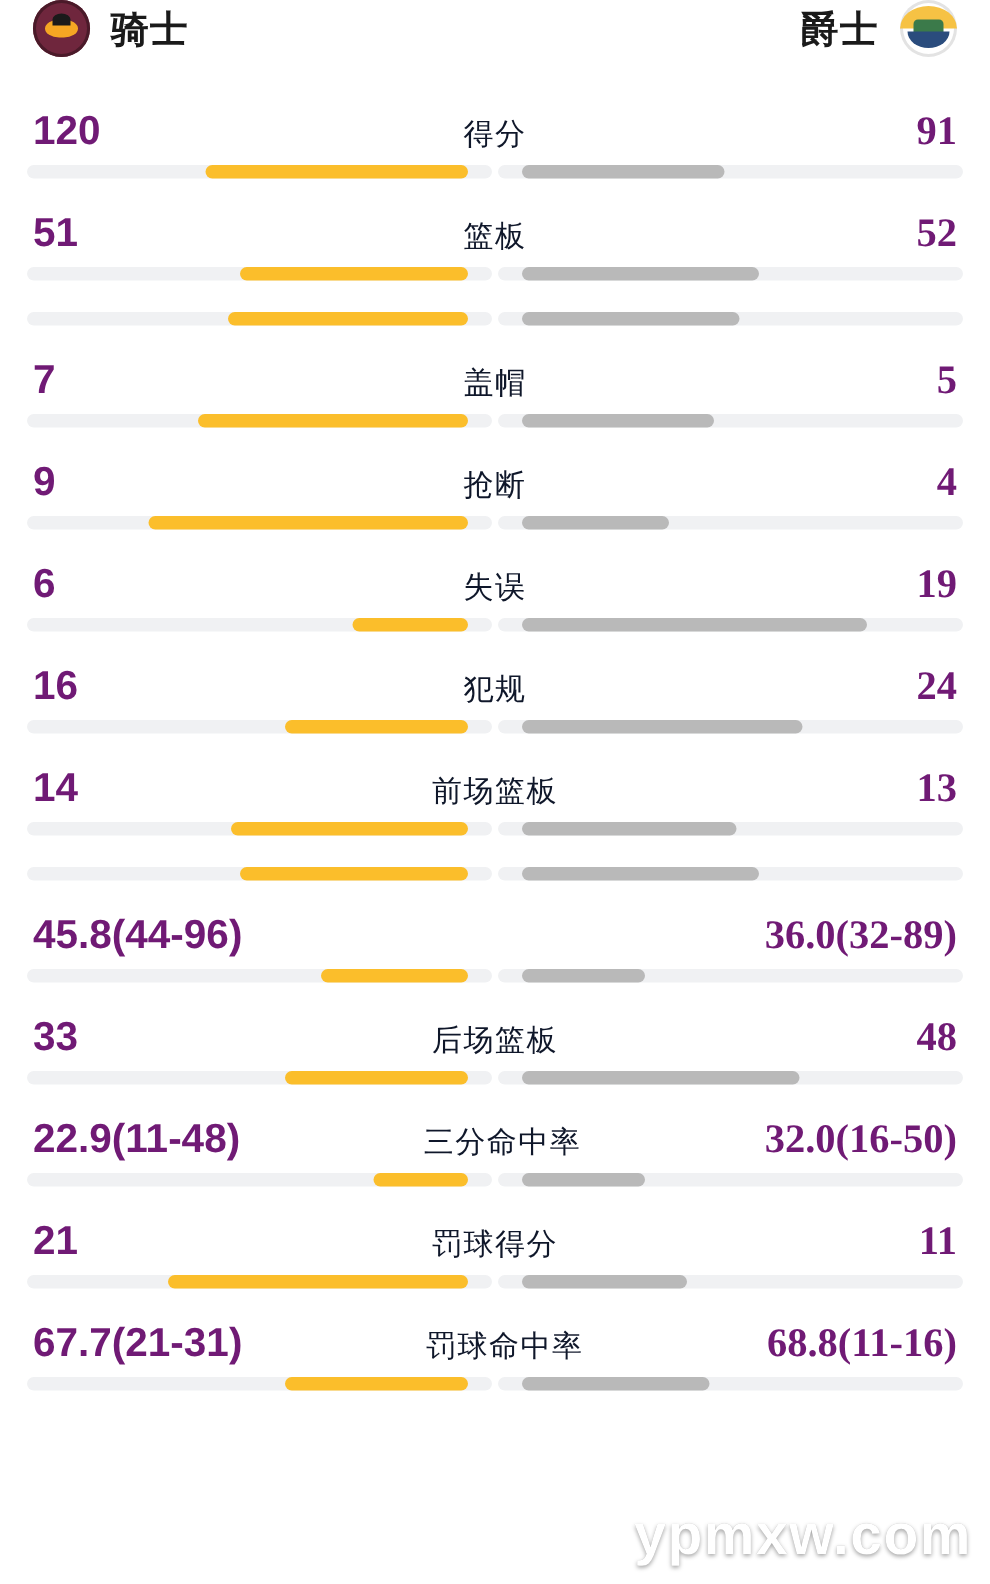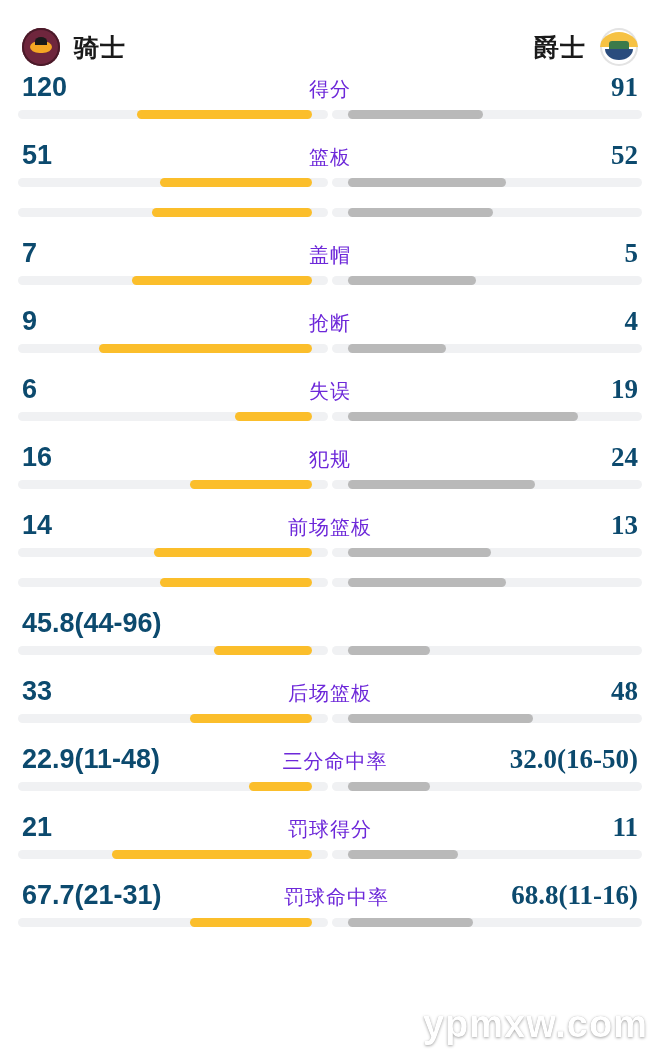--- a/index.html
+++ b/index.html
@@ -16,21 +16,21 @@
     position: relative;
   }
   .wrap {
     width: 660px;
     box-sizing: border-box;
     padding: 0 18px;
   }
   
   .header {
     display: flex;
-    align-items: flex-end;
+    align-items: flex-start;
     justify-content: space-between;
     height: 66px;
     padding: 0 4px;
   }
   .team {
     display: flex;
     align-items: center;
     gap: 14px;
   }
   .team-name {
@@ -105,32 +105,32 @@
   .row-labels {
     display: flex;
     align-items: baseline;
     justify-content: space-between;
     height: 38px;
     padding: 0 4px;
   }
   .val {
     font-size: 27px;
     font-weight: 700;
-    color: #0c4a6e;
+    color: #701a75;
     white-space: nowrap;
     min-width: 60px;
   }
   .val.right {
     text-align: right;
     font-family: Liberation Serif, serif;
   }
   .stat-label {
     font-size: 20px;
     font-weight: 500;
-    color: #6d28d9;
+    color: #0f172a;
     letter-spacing: 1px;
     white-space: nowrap;
   }
   .bars {
     position: relative;
     height: 9px;
     display: flex;
     align-items: center;
     margin-bottom: 15px;
   }
@@ -305,20 +305,21 @@
         <div class="bars">
           <div class="bar-track track-left"></div>
           <div class="bar-track track-right"></div>
           <div class="bar-fill fill-left" style="width:152px"></div>
           <div class="bar-fill fill-right" style="width:158px"></div>
         </div>
       </div>
       <div class="row">
         <div class="row-labels">
           <div class="val">45.8(44-96)</div>
+          <div class="val right">36.0(32-89)</div>
         </div>
         <div class="bars">
           <div class="bar-track track-left"></div>
           <div class="bar-track track-right"></div>
           <div class="bar-fill fill-left" style="width:98px"></div>
           <div class="bar-fill fill-right" style="width:82px"></div>
         </div>
       </div>
       <div class="row">
         <div class="row-labels">

